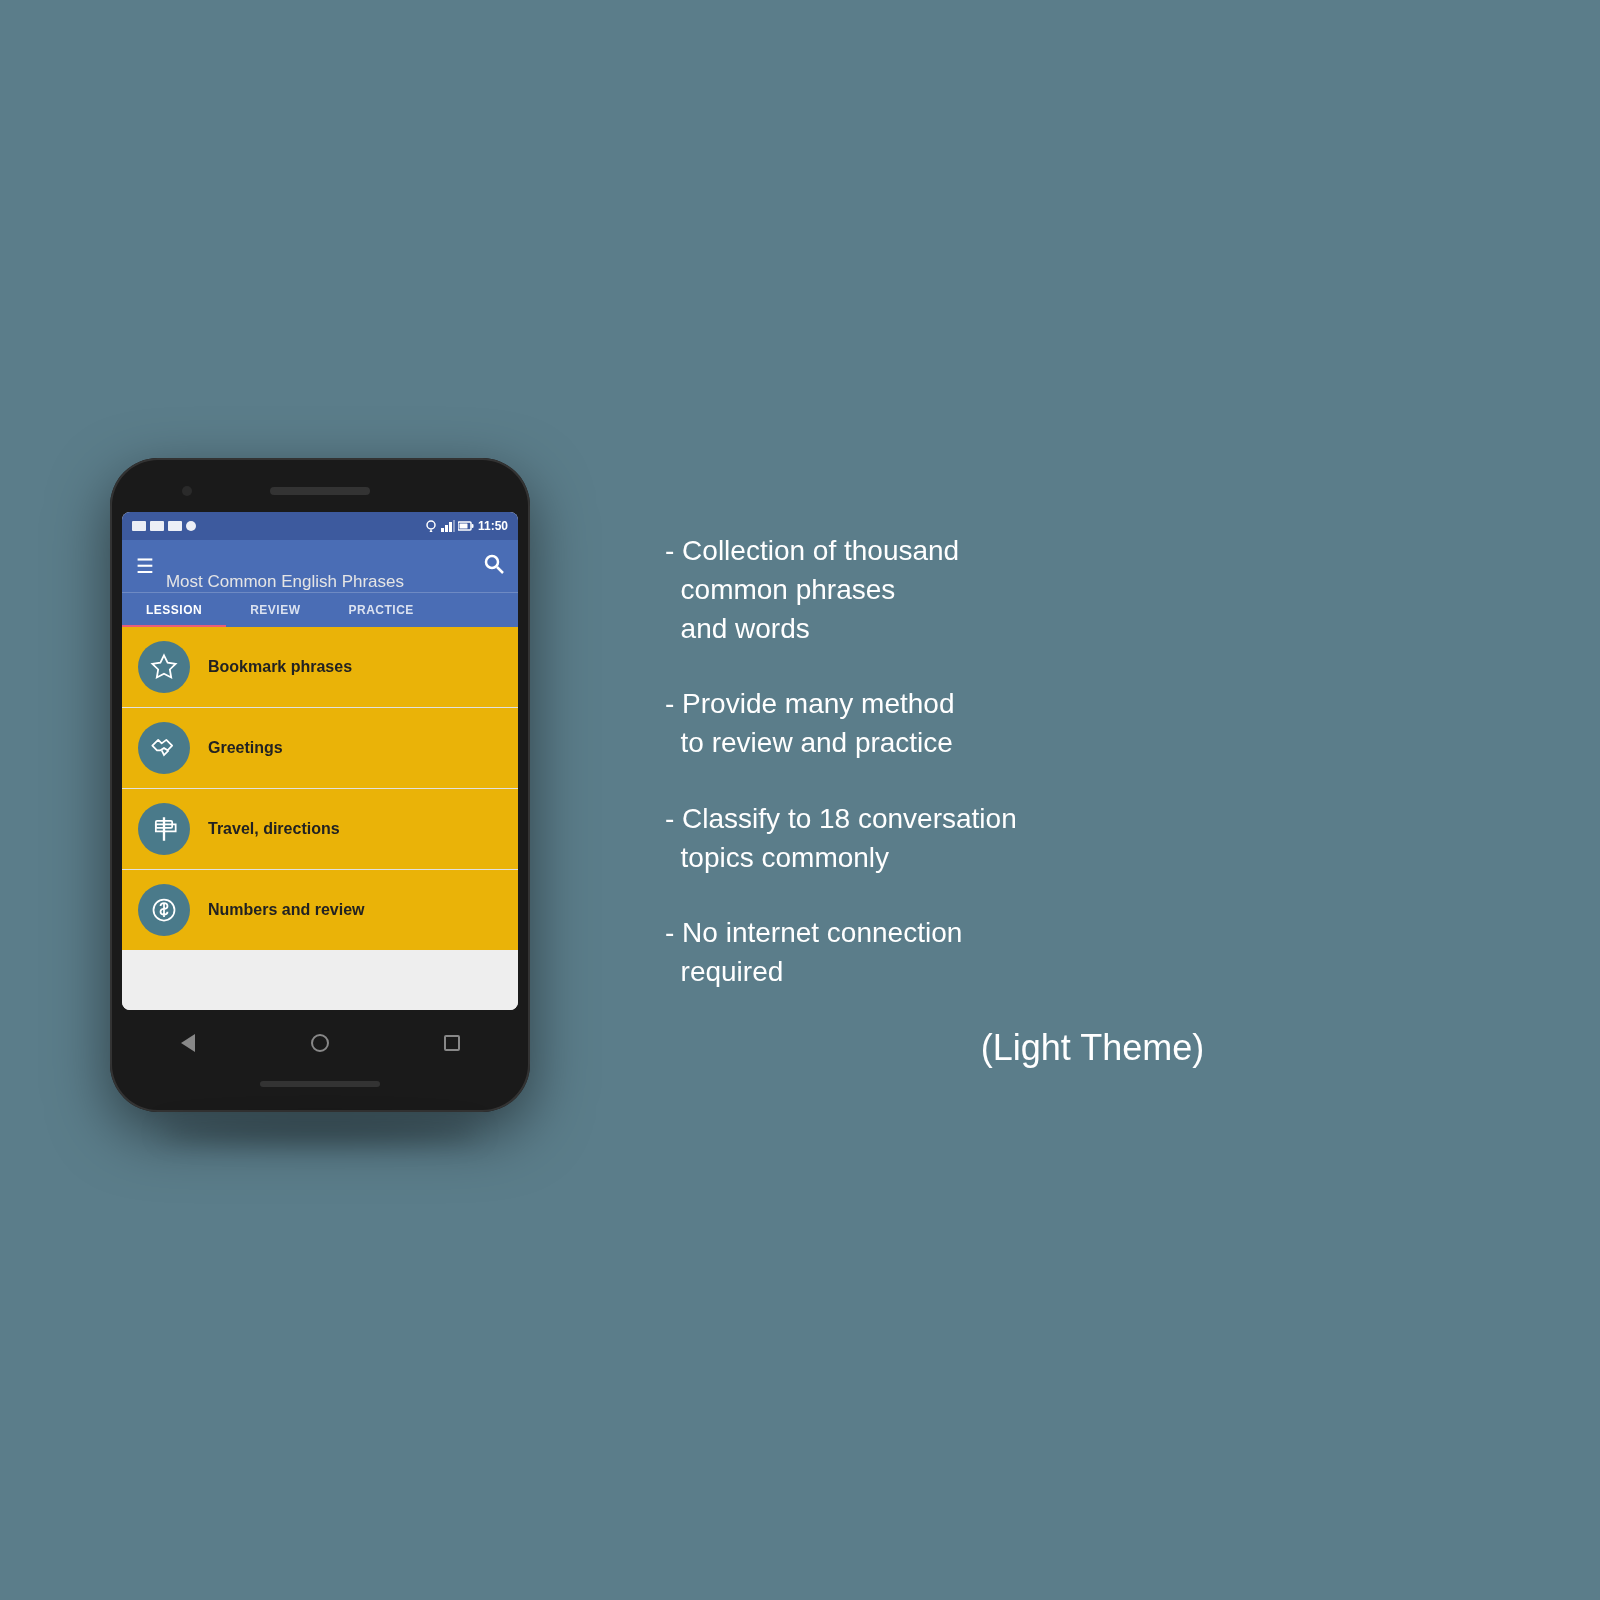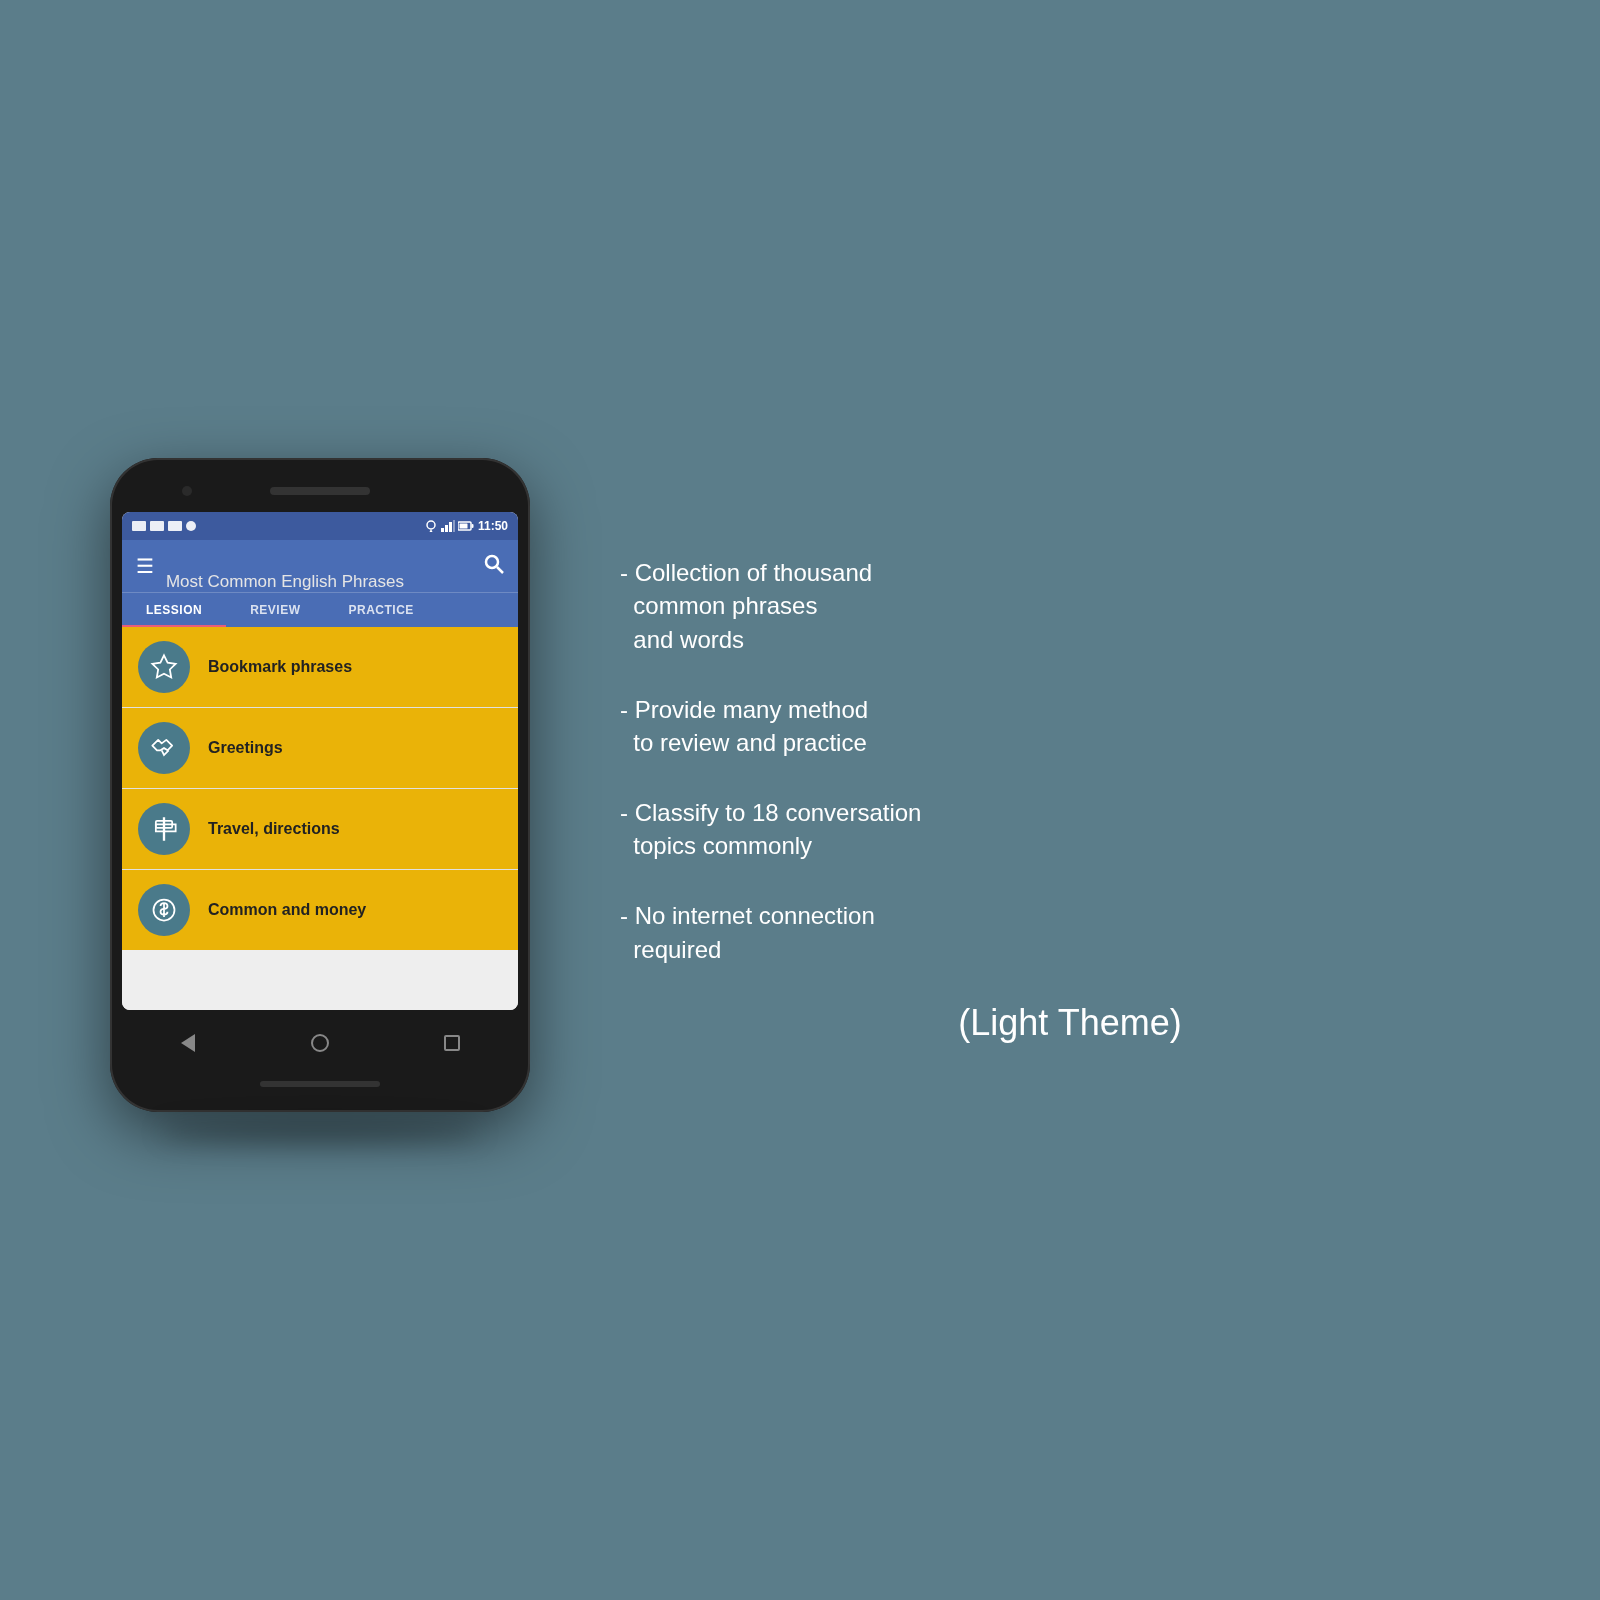--- a/index.html
+++ b/index.html
@@ -14,20 +14,21 @@
       font-family: 'Arial', sans-serif;
       overflow: hidden;
     }
 
     .page-container {
       display: flex;
       align-items: center;
       width: 100%;
       height: 100%;
       padding: 60px 80px;
+      gap: 45px;
     }
 
     
     .phone-wrapper {
       flex: 0 0 auto;
       width: 480px;
       display: flex;
       flex-direction: column;
       align-items: center;
     }
@@ -293,21 +294,21 @@
     }
 
     
     .features-panel {
       flex: 1;
       padding-left: 60px;
       color: white;
     }
 
     .feature-item {
-      font-size: 24px;
+      font-size: 28px;
       line-height: 1.4;
       margin-bottom: 36px;
       font-weight: 300;
     }
 
     .light-theme-label {
       font-size: 36px;
       font-weight: 300;
       margin-top: 32px;
       text-align: center;
@@ -407,21 +408,21 @@
             <span class="item-label">Travel, directions</span>
           </div>
 
           <div class="list-item">
             <div class="item-icon-circle">
               <svg viewBox="0 0 24 24">
                 <circle cx="12" cy="12" r="9" stroke="white" stroke-width="1.5" fill="none"></circle>
                 <path d="M12 6v12M9 8.5c0-1.4 1.3-2.5 3-2.5s3 1.1 3 2.5-1.3 2.5-3 2.5-3 1.1-3 2.5 1.3 2.5 3 2.5 3-1.1 3-2.5" stroke="white" stroke-width="1.5" fill="none"></path>
               </svg>
             </div>
-            <span class="item-label">Common and money</span>
+            <span class="item-label">Numbers and review</span>
           </div>
 
         </div>
 
         <div class="gray-area"></div>
 
       </div>
 
       <div class="phone-bottom">
         <div class="nav-btn">

